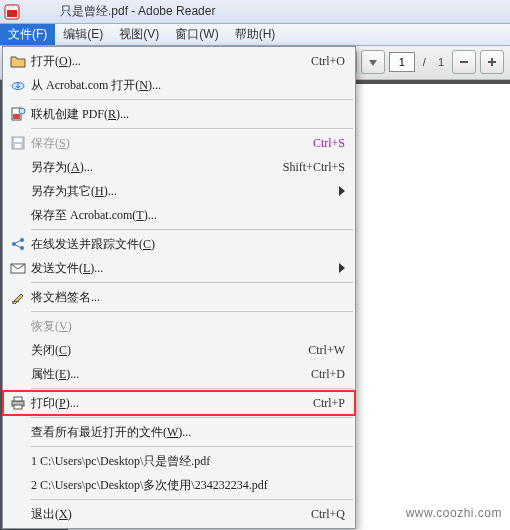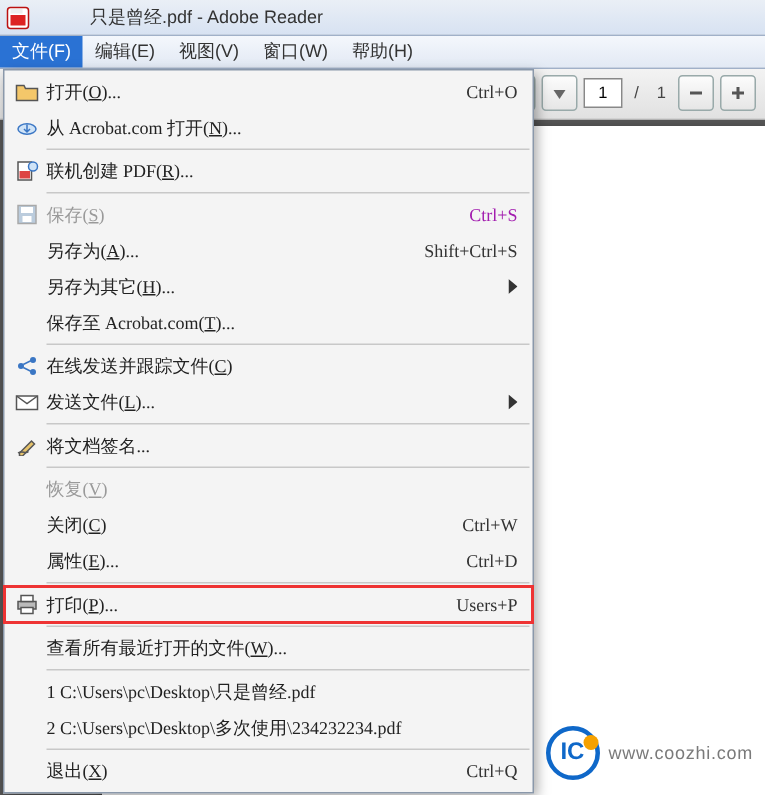--- a/index.html
+++ b/index.html
@@ -208,21 +208,21 @@
     <div class="msep"></div>
     <div class="mi hl">
       <span class="micon">
         <svg width="16" height="14">
           <rect x="2" y="5" width="12" height="5" fill="#bbb" stroke="#555"></rect>
           <rect x="4" y="1" width="8" height="4" fill="#fff" stroke="#555"></rect>
           <rect x="4" y="9" width="8" height="4" fill="#fff" stroke="#555"></rect>
         </svg>
       </span>
       <span class="mlabel">打印(<u>P</u>)...</span>
-      <span class="maccel">Users+P</span>
+      <span class="maccel">Ctrl+P</span>
     </div>
     <div class="msep"></div>
     <div class="mi">
       <span class="micon"></span>
       <span class="mlabel">查看所有最近打开的文件(<u>W</u>)...</span>
     </div>
     <div class="msep"></div>
     <div class="mi">
       <span class="micon"></span>
       <span class="mlabel">1 C:\Users\pc\Desktop\只是曾经.pdf</span>
@@ -233,20 +233,16 @@
     </div>
     <div class="msep"></div>
     <div class="mi">
       <span class="micon"></span>
       <span class="mlabel">退出(<u>X</u>)</span>
       <span class="maccel">Ctrl+Q</span>
     </div>
   </div>
 
 <div class="watermark">
-  <div class="wmlogo">
-    <span class="inner">IC</span>
-    <span class="dot"></span>
-  </div>
   <div class="wmtext">
     <div class="url">www.coozhi.com</div>
   </div>
 </div>
 
 </body></html>

